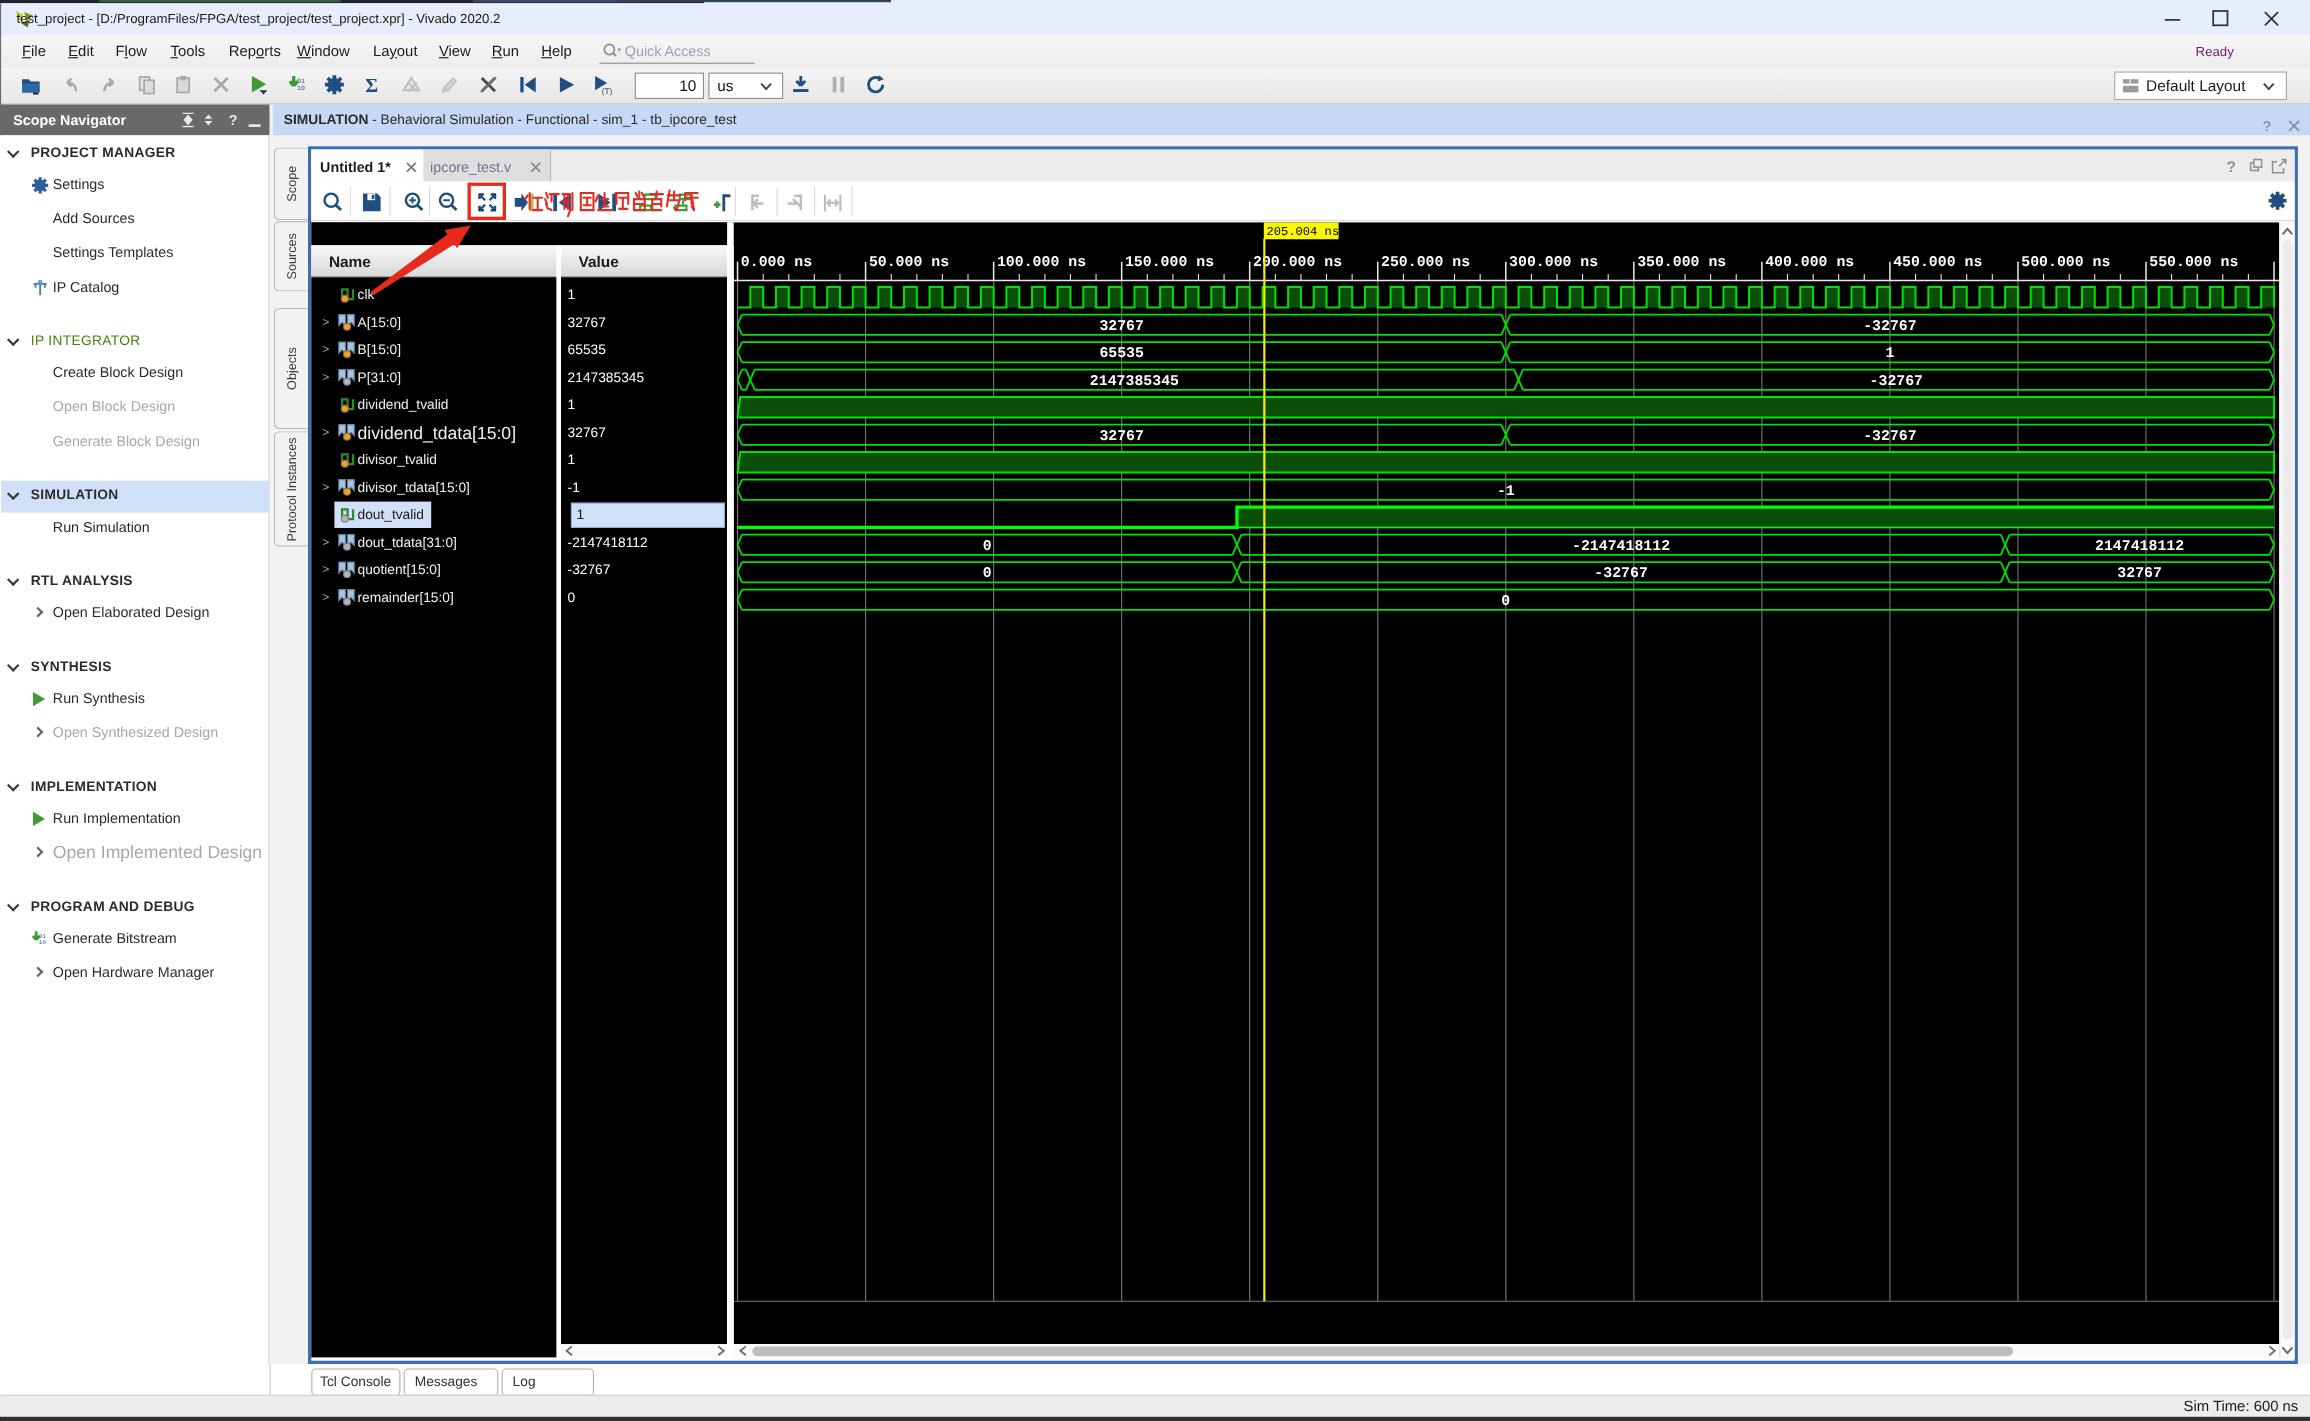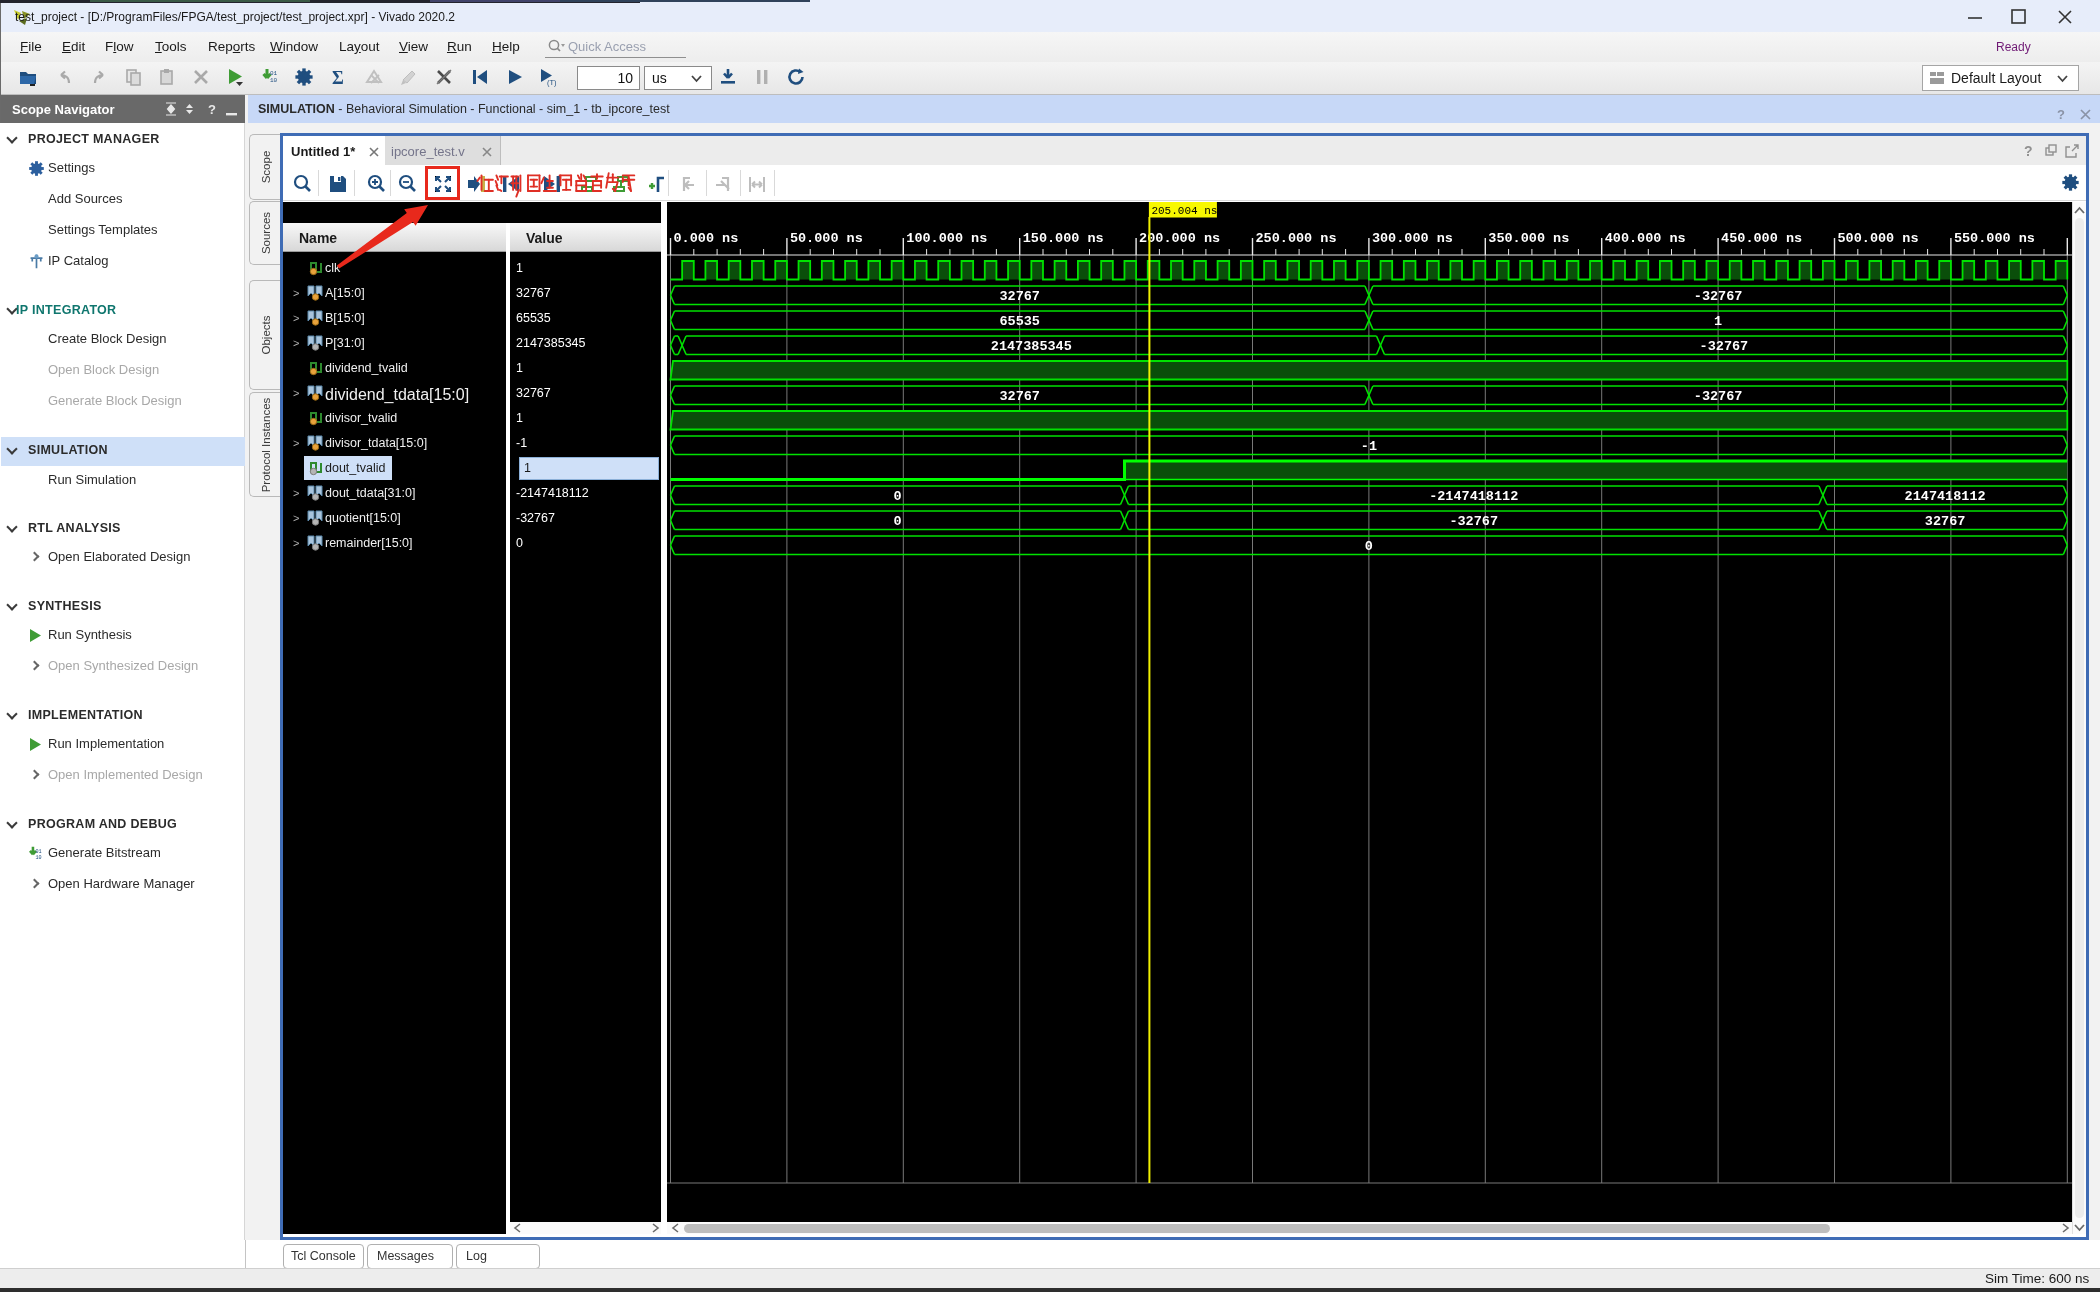--- a/index.html
+++ b/index.html
@@ -173,21 +173,21 @@
   </svg>
 <div class="abs" style="left:48px;top:160px;font-size:13px;color:#2b2b2b">Settings</div>
 <div class="abs" style="left:48px;top:191px;font-size:13px;color:#2b2b2b">Add Sources</div>
 <div class="abs" style="left:48px;top:222px;font-size:13px;color:#2b2b2b">Settings Templates</div>
 <svg class="abs" style="left:28px;top:253px" width="17" height="17" viewBox="0 0 20 20">
     <path d="M10,2 v16 M3,6 h14 M5,6 v4 M15,6 v4" stroke="#4a7ba6" stroke-width="2" fill="none"></path>
     <circle cx="10" cy="4" r="2.4" fill="#6a9cc6"></circle>
   </svg>
 <div class="abs" style="left:48px;top:253px;font-size:13px;color:#2b2b2b">IP Catalog</div>
 <div class="abs chevd" style="left:8px;top:305px"></div>
-<div class="abs" style="left:16px;top:303px;font-size:12.5px;font-weight:bold;color:#0f766e;letter-spacing:0.3px">IP INTEGRATOR</div>
+<div class="abs" style="left:28px;top:303px;font-size:12.5px;font-weight:normal;color:#4d7c0f;letter-spacing:0.3px">IP INTEGRATOR</div>
 <div class="abs" style="left:48px;top:331px;font-size:13px;color:#2b2b2b">Create Block Design</div>
 <div class="abs" style="left:48px;top:362px;font-size:13px;color:#a8a8a8">Open Block Design</div>
 <div class="abs" style="left:48px;top:393px;font-size:13px;color:#a8a8a8">Generate Block Design</div>
 <div class="abs" style="left:1px;top:437px;width:244px;height:29px;background:#cfe0f8"></div>
 <div class="abs chevd" style="left:8px;top:445px"></div>
 <div class="abs" style="left:28px;top:443px;font-size:12.5px;font-weight:bold;color:#2b2b2b;letter-spacing:0.3px">SIMULATION</div>
 <div class="abs" style="left:48px;top:472px;font-size:13px;color:#2b2b2b">Run Simulation</div>
 <div class="abs chevd" style="left:8px;top:523px"></div>
 <div class="abs" style="left:28px;top:521px;font-size:12.5px;font-weight:bold;color:#2b2b2b;letter-spacing:0.3px">RTL ANALYSIS</div>
 <div class="abs chevr" style="left:31px;top:553px"></div>
@@ -200,21 +200,21 @@
 <div class="abs" style="left:48px;top:627px;font-size:13px;color:#2b2b2b">Run Synthesis</div>
 <div class="abs chevr" style="left:31px;top:662px"></div>
 <div class="abs" style="left:48px;top:658px;font-size:13px;color:#a8a8a8">Open Synthesized Design</div>
 <div class="abs chevd" style="left:8px;top:710px"></div>
 <div class="abs" style="left:28px;top:708px;font-size:12.5px;font-weight:bold;color:#2b2b2b;letter-spacing:0.3px">IMPLEMENTATION</div>
 <svg class="abs" style="left:28px;top:737px" width="15" height="15" viewBox="0 0 15 15">
     <path d="M2,1 L13,7.5 L2,14 Z" fill="#3f9c35"></path>
   </svg>
 <div class="abs" style="left:48px;top:736px;font-size:13px;color:#2b2b2b">Run Implementation</div>
 <div class="abs chevr" style="left:31px;top:771px"></div>
-<div class="abs" style="left:48px;top:767px;font-size:13px;color:#a8a8a8">Open Implemented Design</div>
+<div class="abs" style="left:48px;top:767px;font-size:16px;color:#a8a8a8">Open Implemented Design</div>
 <div class="abs chevd" style="left:8px;top:819px"></div>
 <div class="abs" style="left:28px;top:817px;font-size:12.5px;font-weight:bold;color:#2b2b2b;letter-spacing:0.3px">PROGRAM AND DEBUG</div>
 <svg class="abs" style="left:27px;top:845px" width="17" height="17" viewBox="0 0 20 20">
     <path d="M7,2 v9 M7,11 l-3.5,-4 M7,11 l3.5,-4" stroke="#3f9c35" stroke-width="3" fill="none"></path>
     <text x="10" y="9" font-size="6" fill="#1f4e7f" font-family="Liberation Mono">01</text>
     <text x="10" y="16" font-size="6" fill="#1f4e7f" font-family="Liberation Mono">10</text>
   </svg>
 <div class="abs" style="left:48px;top:845px;font-size:13px;color:#2b2b2b">Generate Bitstream</div>
 <div class="abs chevr" style="left:31px;top:880px"></div>
 <div class="abs" style="left:48px;top:876px;font-size:13px;color:#2b2b2b">Open Hardware Manager</div>

